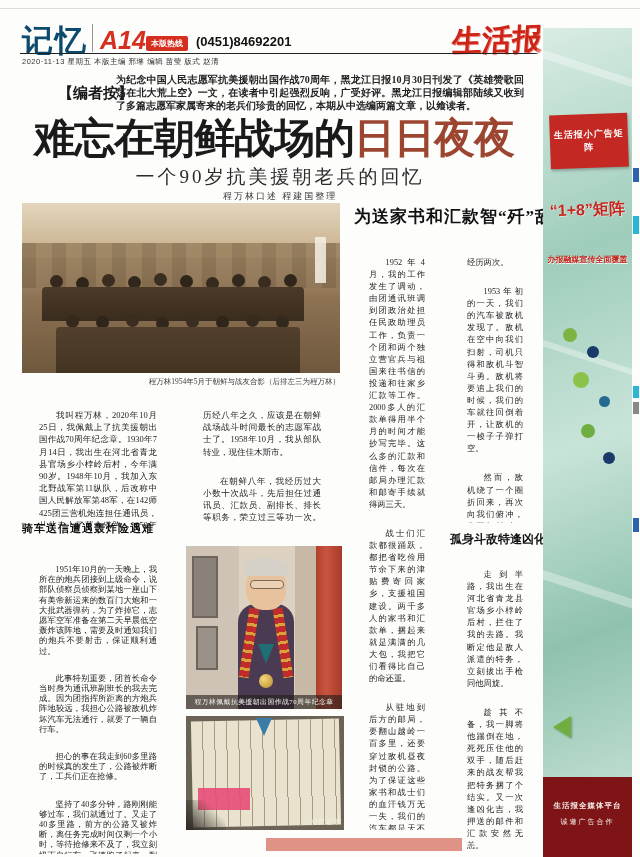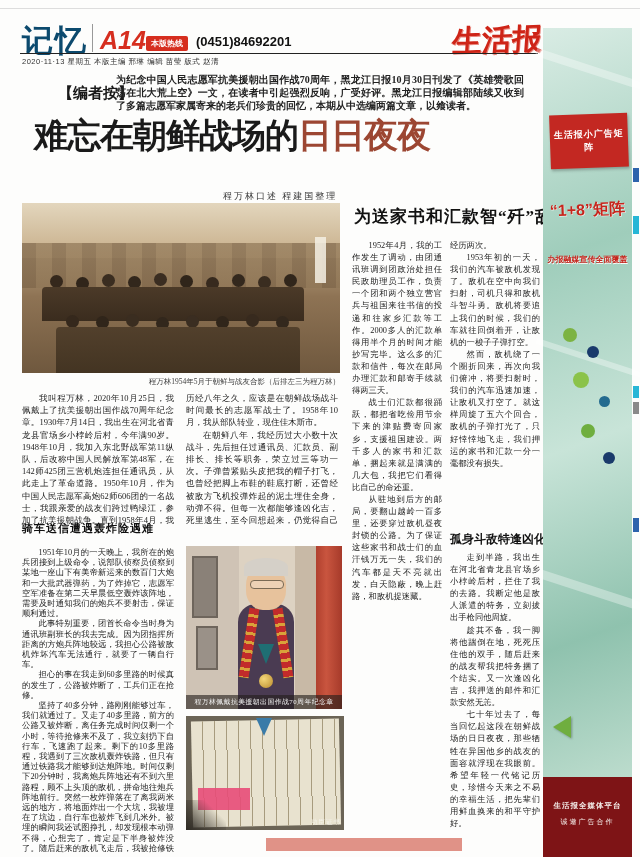--- a/index.html
+++ b/index.html
@@ -2,33 +2,33 @@
 <html><head>
 <meta charset="utf-8">
 <style>
   html,body{margin:0;padding:0;background:#ffffff;}
   .page{position:relative;width:640px;height:857px;background:#fdfdfc;overflow:hidden;
         font-family:"Liberation Serif","DejaVu Serif",serif;color:#1a1a1a;}
   .abs{position:absolute;}
   .sans{font-family:"Liberation Sans","DejaVu Sans",sans-serif;}
   .rule{background:#222;height:1px;}
   .bodycol{text-align:justify;color:#1c1c1c;overflow:hidden;}
-  .bodycol p{margin:0;text-indent:2em;}
+  .bodycol p{margin:17px;text-indent:2em;}
   .cap{color:#3d3d3d;}
   .sechead{font-weight:bold;color:#111;letter-spacing:1px;white-space:nowrap;}
   
   .brand{font-size:31px;font-weight:900;letter-spacing:2px;color:#0c4a6e;}
   .pageno{font-size:25px;font-weight:900;color:#d62e1f;font-style:italic;}
   .hotbadge{background:#d62e1f;color:#fff;font-size:8px;padding:2px 5px;border-radius:2px;font-weight:bold;}
   .hotnum{font-size:13px;font-weight:900;color:#111;}
   .masthead{font-size:30px;font-weight:900;color:#ce2417;transform:skewX(-6deg) rotate(-2deg);
             text-shadow:1px 1px 0 #e9897f;}
   .dateline{font-size:7.5px;color:#333;letter-spacing:.5px;}
   
-  .hl{font-weight:900;font-size:34px;letter-spacing:-1px;line-height:1;}
+  .hl{font-weight:900;font-size:41px;letter-spacing:-1px;line-height:1;}
   .hl .red{color:#9c4632;}
   .subhead{font-size:19px;color:#2b2b2b;letter-spacing:3px;}
   .byline{font-size:9px;color:#333;letter-spacing:2px;}
   
   .photo{overflow:hidden;}
   .gphoto{background:linear-gradient(180deg,#d9cab1 0%,#bfa884 22%,#97executive 40%);
           background:linear-gradient(180deg,#d9cab1 0%,#c0a987 25%,#8e7354 55%,#6f583e 100%);}
   .heads{position:absolute;width:13px;height:13px;border-radius:50%;background:#35281c;}
   .torso{position:absolute;background:linear-gradient(180deg,#4b3a28,#3a2c1e);border-radius:4px 4px 0 0;}
   .sign{position:absolute;background:rgba(245,240,228,.85);}
@@ -61,20 +61,21 @@
   <div class="abs hotbadge sans" style="left:146px;top:36px;">本版热线</div>
   <div class="abs hotnum sans" style="left:196px;top:34px;">(0451)84692201</div>
   <div class="abs masthead" style="left:452px;top:20px;">生活报</div>
   <div class="abs rule" style="left:20px;top:53px;width:518px;"></div>
   <div class="abs dateline sans" style="left:22px;top:57px;">2020·11·13 星期五 本版主编 邢琳 编辑 苗莹 版式 赵清</div>
 
   <div class="abs sans" style="left:58px;top:84px;font-size:15px;font-weight:900;">【编者按】</div>
   <div class="abs" style="left:116px;top:73px;width:408px;height:44px;font-size:10px;line-height:13px;text-align:justify;color:#222;font-weight:bold;">为纪念中国人民志愿军抗美援朝出国作战70周年，黑龙江日报10月30日刊发了《英雄赞歌回荡在北大荒上空》一文，在读者中引起强烈反响，广受好评。黑龙江日报编辑部陆续又收到了多篇志愿军家属寄来的老兵们珍贵的回忆，本期从中选编两篇文章，以飨读者。</div>
 
   <div class="abs hl sans" style="left:34px;top:118px;"><span>难忘在朝鲜战场的</span><span class="red">日日夜夜</span></div>
+  <div class="abs subhead" style="left:0;top:164px;width:560px;text-align:center;">一个90岁抗美援朝老兵的回忆</div>
   <div class="abs byline" style="left:0;top:190px;width:560px;text-align:center;">程万林口述  程建国整理</div>
 
   <div class="abs photo gphoto" style="left:22px;top:203px;width:318px;height:170px;">
     <div class="abs" style="left:0;top:0;width:318px;height:55px;background:linear-gradient(180deg,#e3d6bd,#c6ad88);"></div>
     <div class="abs" style="left:0;top:40px;width:318px;height:45px;background:repeating-linear-gradient(90deg,#7c6448 0 14px,#8f7656 14px 30px);opacity:.7;"></div>
 
     <div class="heads" style="left:28px;top:72px;box-shadow:26px 2px 0 #30251a,52px -1px 0 #3a2d20,78px 1px 0 #32271c,104px -2px 0 #3a2d21,130px 0 0 #30251a,156px 2px 0 #372a1e,182px -1px 0 #33281d,208px 1px 0 #3a2d20,234px -1px 0 #31261b;"></div>
     <div class="torso" style="left:20px;top:84px;width:262px;height:34px;"></div>
 
     <div class="heads" style="left:44px;top:112px;box-shadow:30px 1px 0 #30251a,60px -1px 0 #3a2d20,90px 2px 0 #32271c,120px 0 0 #3a2d21,150px 1px 0 #30251a,180px -1px 0 #372a1e,210px 1px 0 #33281d;"></div>

